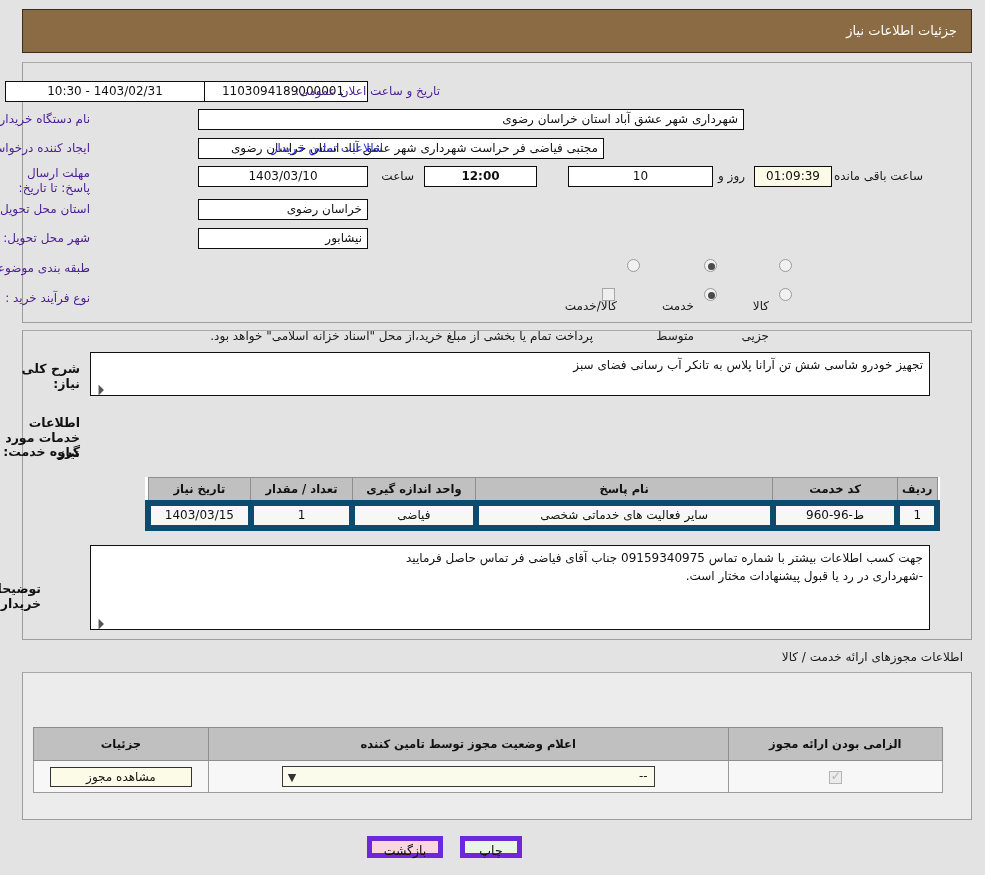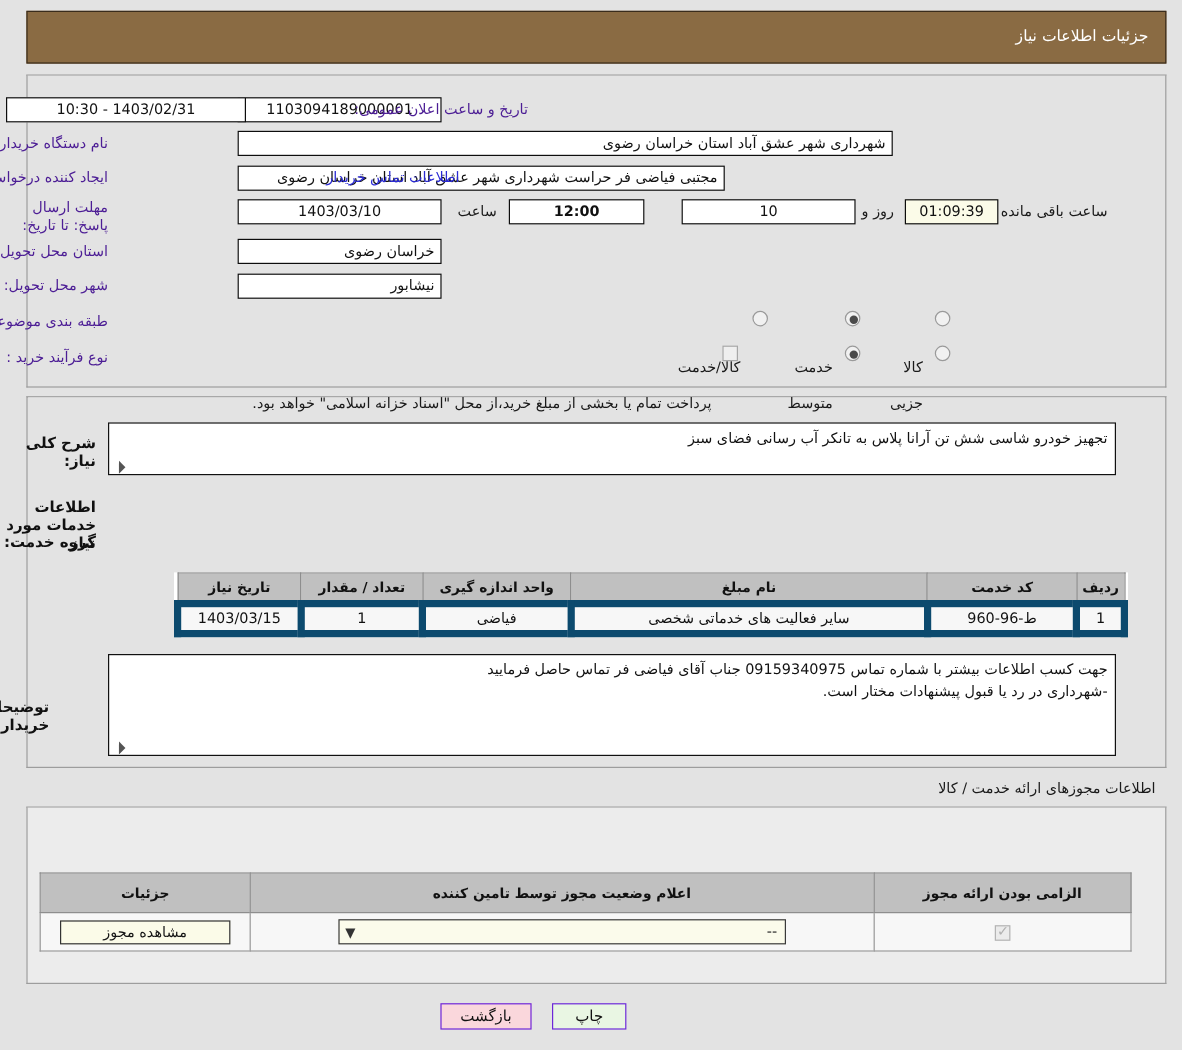--- a/index.html
+++ b/index.html
@@ -290,21 +290,21 @@
     line-height: 15px;
   }
 
   
   .btn {
     position: absolute;
     height: 22px;
     line-height: 20px;
     font-size: 12.5px;
     text-align: center;
-    border: 1px solid #6d28d9;
+    border: 5px solid #6d28d9;
     cursor: pointer;
     color: #111;
     z-index: 4;
     font-family: "DejaVu Sans", "Liberation Sans", sans-serif;
   }
   .btn-print { background: #e9f6e3; }
   .btn-back  { background: #fad7dc; }
 
   .caption {
     position: absolute;
@@ -393,21 +393,21 @@
 
   <div class="section-title" style="right:905px; top:415px;">اطلاعات خدمات مورد نیاز</div>
 
   <div class="section-title" style="right:905px; top:444px;">گروه خدمت:</div>
 
   <table class="dt" style="right:45px; top:477px; width:795px;">
     <thead>
       <tr>
         <th style="width:38px;">ردیف</th>
         <th style="width:128px;">کد خدمت</th>
-        <th style="width:312px;">نام مبلغ</th>
+        <th style="width:312px;">نام پاسخ</th>
         <th style="width:128px;">واحد اندازه گیری</th>
         <th style="width:105px;">تعداد / مقدار</th>
         <th style="width:104px;">تاریخ نیاز</th>
       </tr>
     </thead>
     <tbody>
       <tr>
         <td>1</td>
         <td>ط-96-960</td>
         <td>سایر فعالیت های خدماتی شخصی</td>

